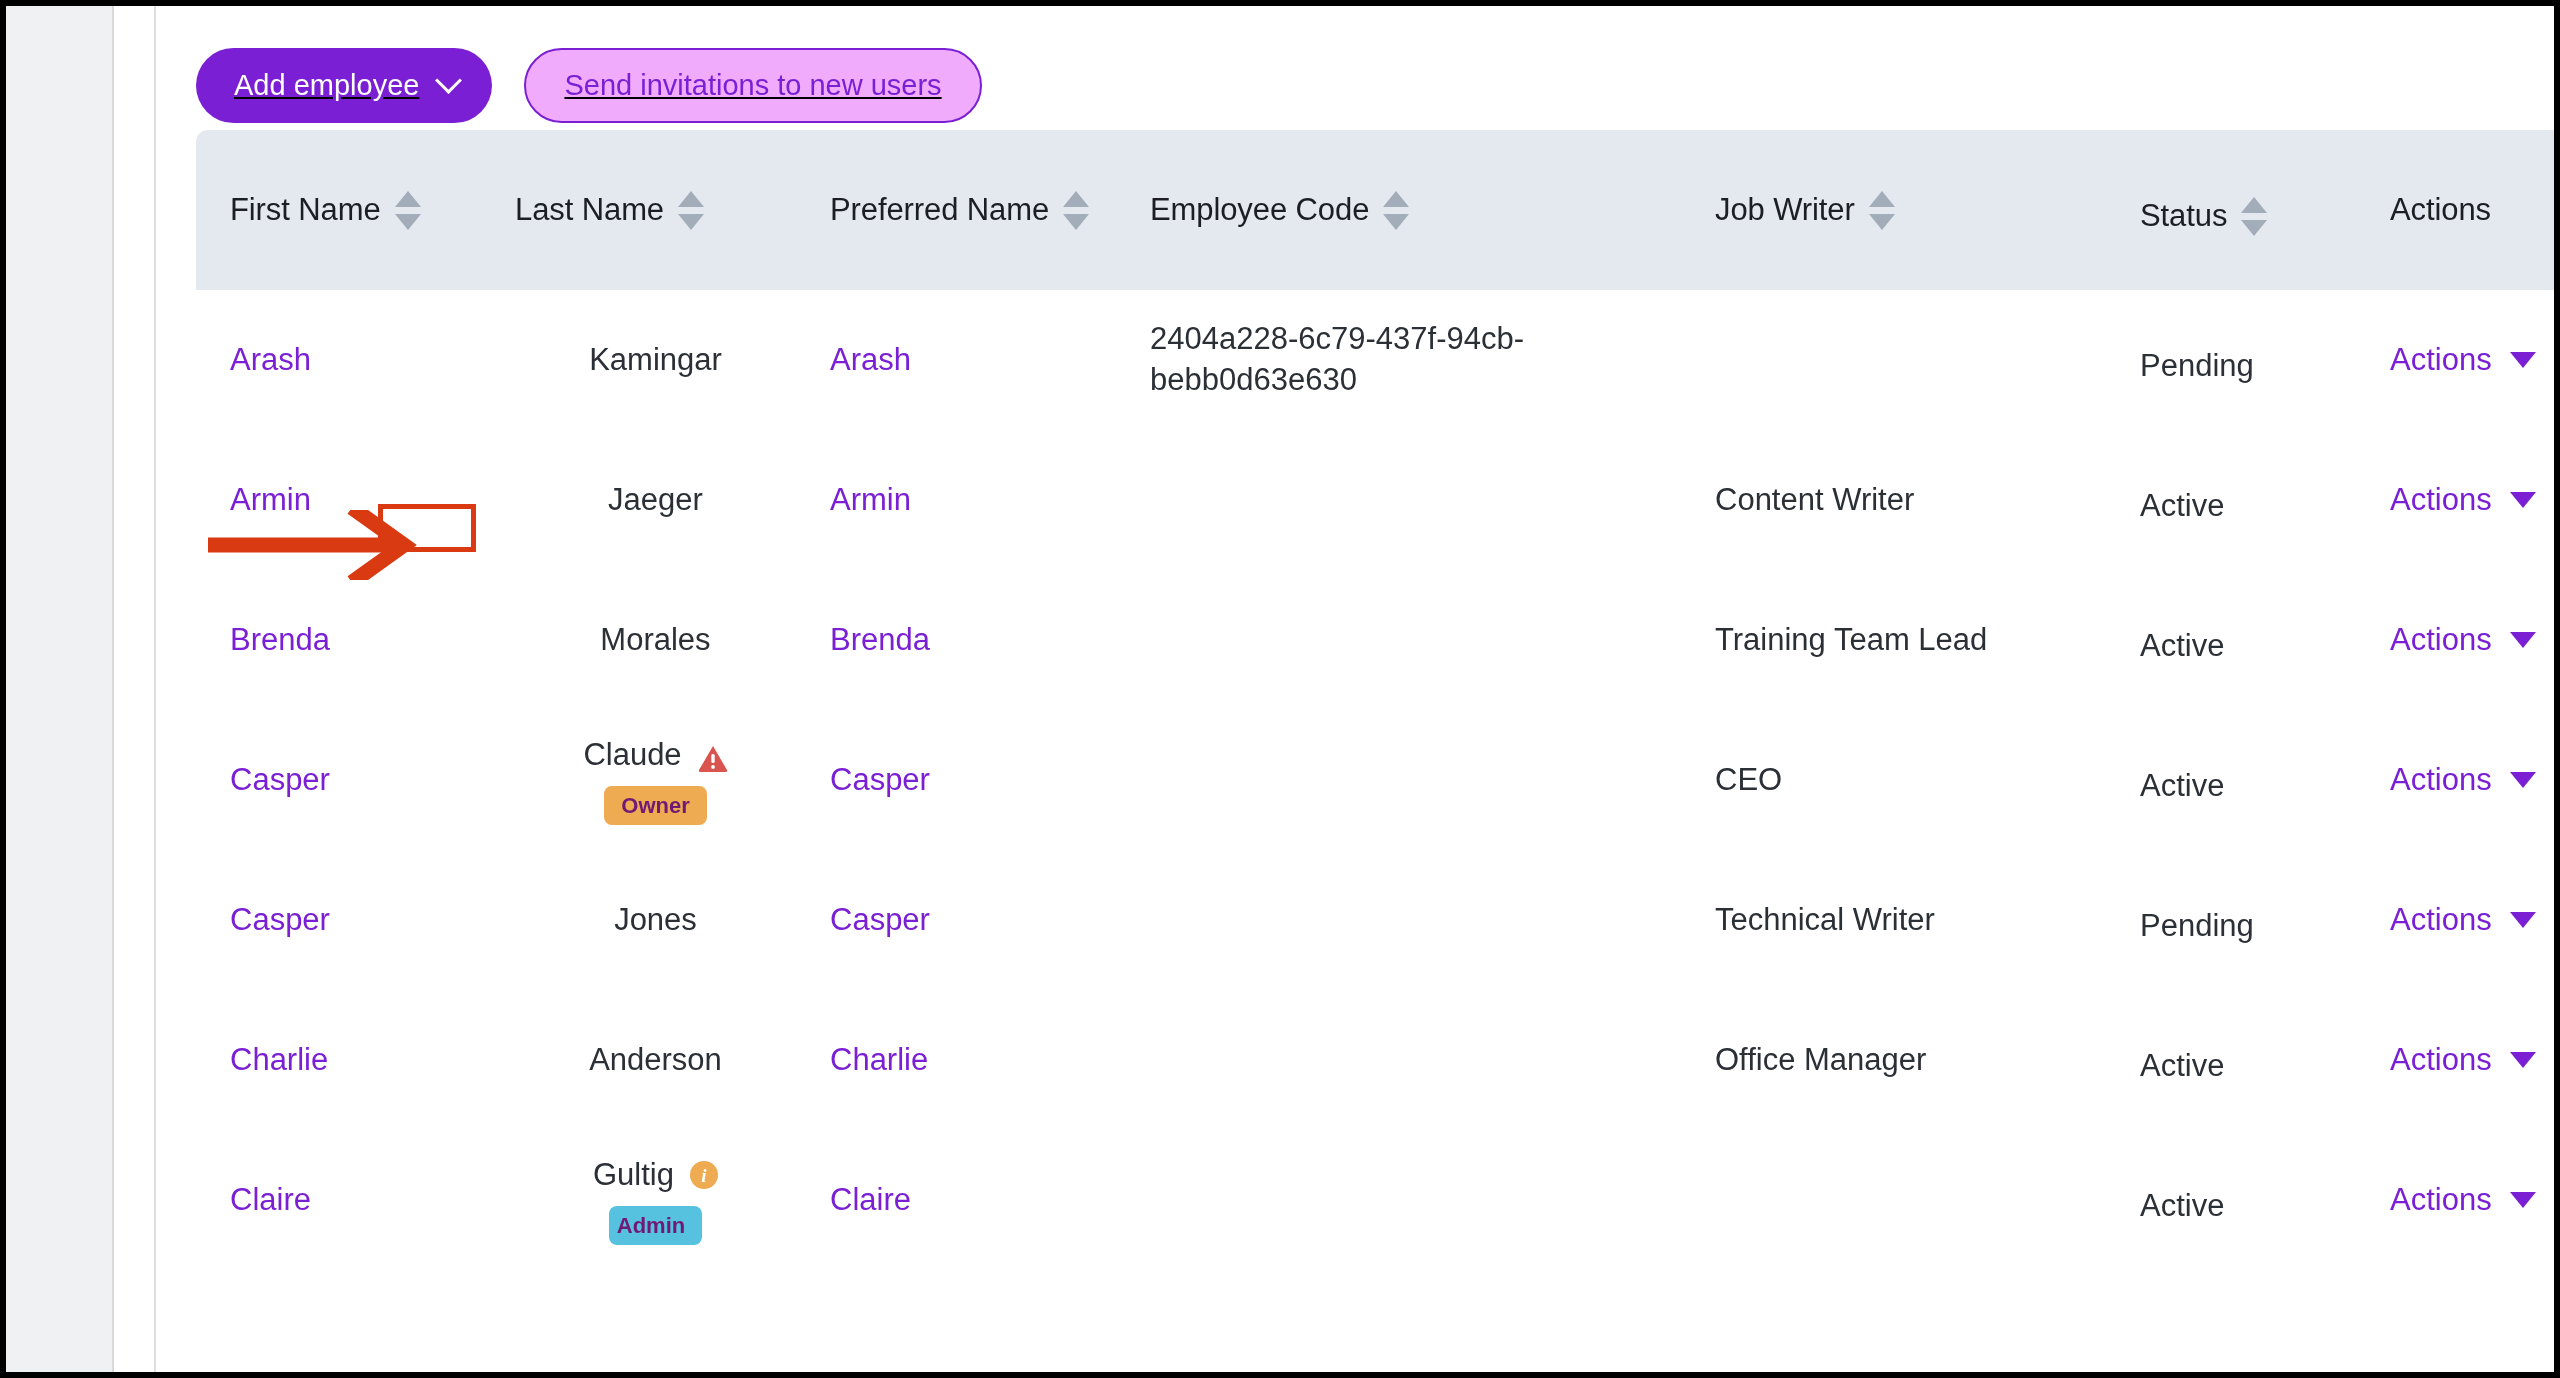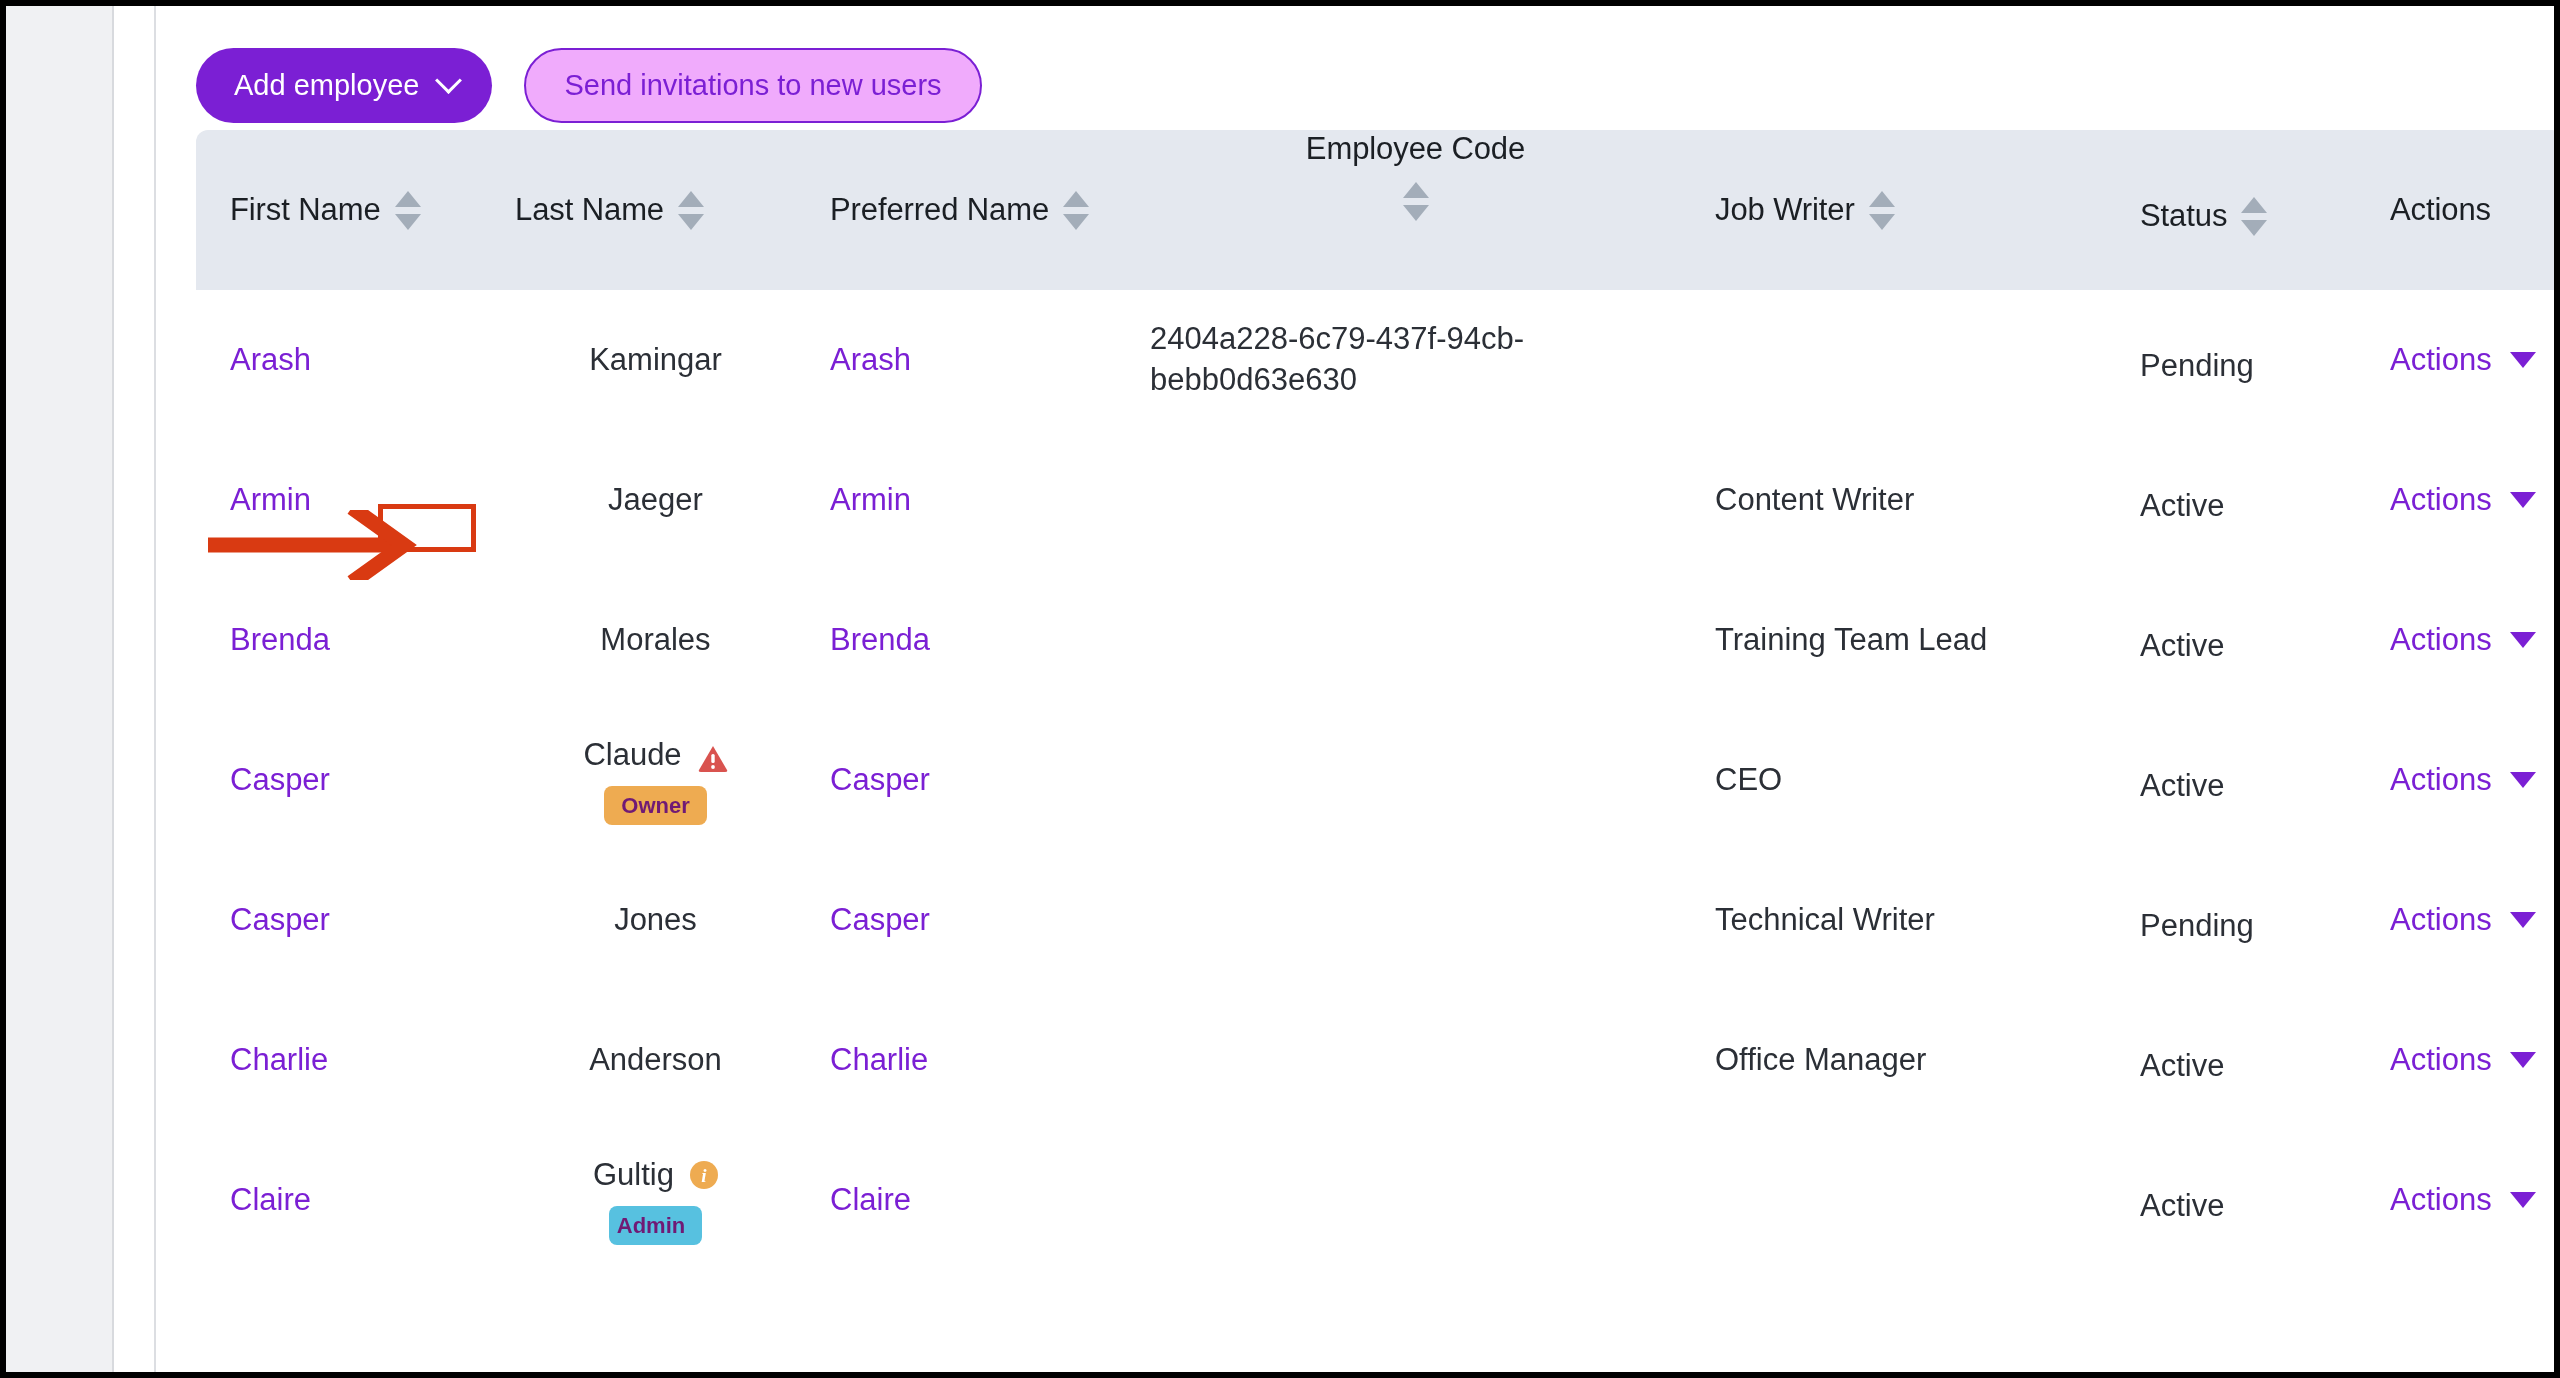--- a/index.html
+++ b/index.html
@@ -54,20 +54,21 @@
   }
 
   
   #toolbar {
     position: absolute;
     left: 40px;
     top: 66px;
     display: flex;
     align-items: center;
     gap: 32px;
+    text-decoration: underline;
   }
 
   .btn {
     font-family: "Liberation Sans", sans-serif;
     font-size: 29px;
     line-height: 1;
     border-radius: 999px;
     cursor: pointer;
     white-space: nowrap;
     display: inline-flex;
@@ -157,21 +158,21 @@
     color: #2b2f36;
     line-height: 1.32;
   }
 
   .td.link { color: #7b1fd4; }
 
   
   .c-first  { width: 285px; }
   .c-last   { width: 315px; }
   .c-pref   { width: 320px; }
-  .c-code   { width: 565px; flex-direction: column; }
+  .c-code   { width: 565px; }
   .c-job    { width: 425px; }
   .c-status { width: 250px; margin-top: 12px; }
   .c-act    { width: 208px; }
 
   
   .name-cell { display: flex; flex-direction: column; gap: 10px; align-items: center; }
   .name-line { display: flex; align-items: center; gap: 16px; }
 
   .badge {
     display: inline-block;

